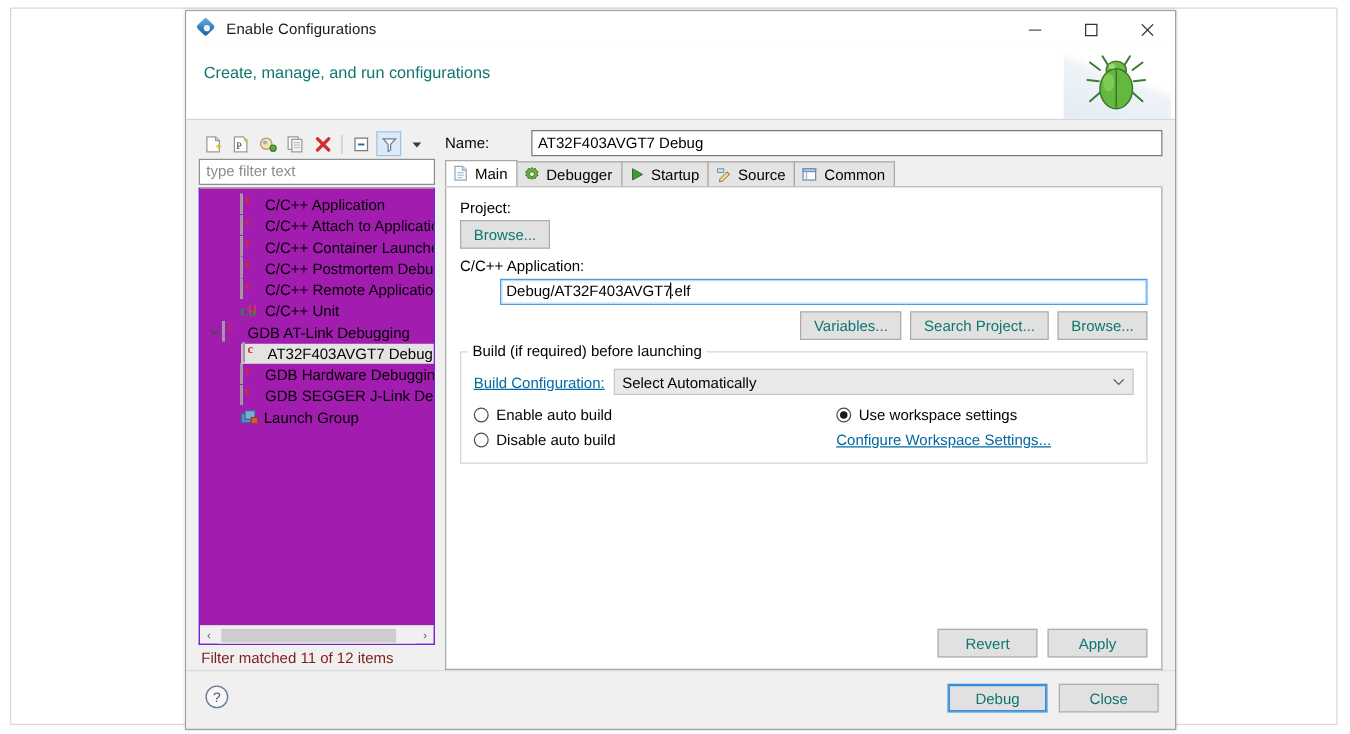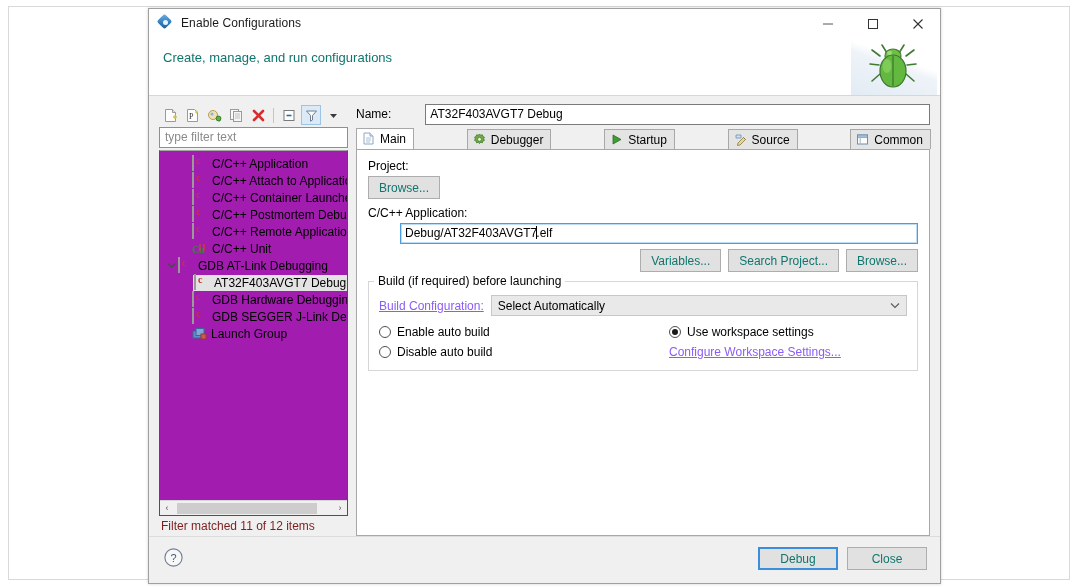--- a/index.html
+++ b/index.html
@@ -278,21 +278,20 @@
     line-height: 19px;
     padding: 0 4px;
   }
 
   .tabs {
     display: flex;
     align-items: flex-end;
     height: 21px;
     border-bottom: 1px solid #a8a8a8;
     position: relative;
-    justify-content: space-between;
   }
   .tab {
     height: 20px;
     display: flex;
     align-items: center;
     padding: 0 7px 0 5px;
     font-size: 12px;
     border: 1px solid #a8a8a8;
     border-bottom: none;
     background: #e4e4e4;
@@ -382,21 +381,21 @@
     padding: 0 4px;
     font-size: 12px;
   }
   .bc-row {
     display: flex;
     align-items: center;
     gap: 7px;
     margin-bottom: 9px;
   }
   .link {
-    color: #8b5cf6;
+    color: #0369a1;
     text-decoration: underline;
     font-size: 12px;
     white-space: nowrap;
   }
   .combo {
     flex: 1;
     height: 21px;
     background: #e9e9e9;
     border: 1px solid #c7c7c7;
     font-size: 12px;
@@ -826,20 +825,24 @@
             <span class="radio-item">
               <span class="radio"></span>
               <span>Disable auto build</span>
             </span>
             <span class="radio-item">
               <span class="link">Configure Workspace Settings...</span>
             </span>
           </div>
         </div>
 
+        <div class="tabpage-footer">
+          <span class="btn wide">Revert</span>
+          <span class="btn wide">Apply</span>
+        </div>
       </div>
     </div>
   </div>
 
   <div class="dialog-footer">
     <span class="help-btn">
       <svg width="21" height="21" viewBox="0 0 21 21">
             <circle cx="10.5" cy="10.5" r="8.6" fill="#f7f7f7" stroke="#6b7c93" stroke-width="1.1"></circle>
             <text x="10.5" y="14.6" font-size="11" text-anchor="middle" fill="#4a5a70" font-family="sans-serif">?</text>
           </svg>

